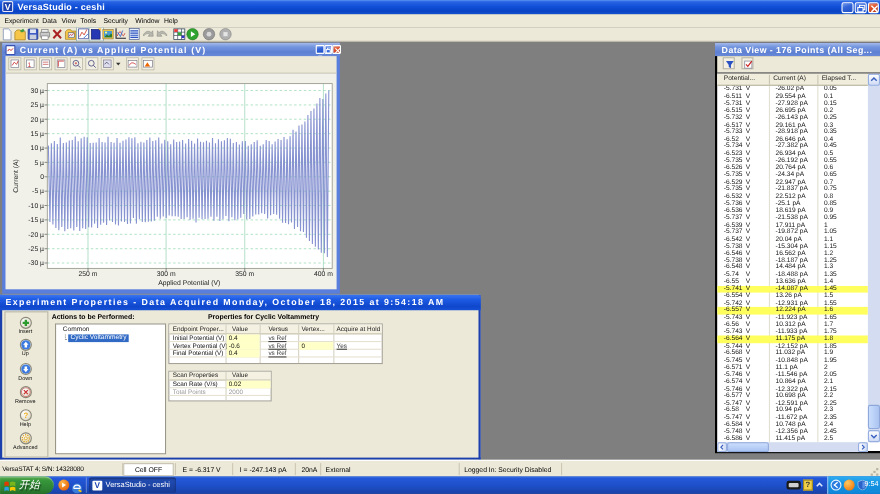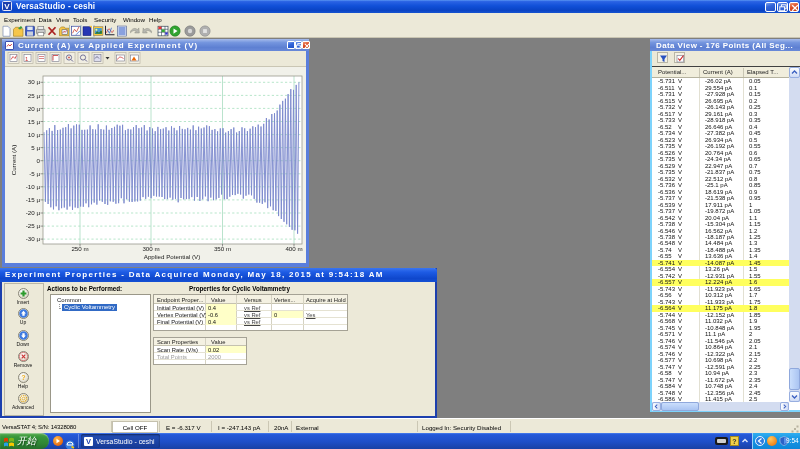--- a/index.html
+++ b/index.html
@@ -129,21 +129,21 @@
 
 <div class="abs" style="left:0;top:38px;width:800px;height:380px;background:#7f7f7f"></div>
 
 <div class="abs" style="left:2px;top:39px;width:307px;height:228px;background:#5a7edc">
   <div class="abs" style="left:0;top:0;width:307px;height:12px;background:linear-gradient(180deg,#a6bbec 0%,#7495de 30%,#5e80d2 70%,#6888d8 100%)">
     <div class="abs" style="left:3px;top:1.5px;width:9px;height:9px;background:#fff;border:1px solid #3a50b0;border-radius:1px">
         <svg width="7" height="7" style="position:absolute;left:0;top:0.5px" viewBox="0 0 7 7">
           <path d="M1 4.5l1.5-2 1.5 1.5L5.8 2" stroke="#c33" stroke-width="0.9" fill="none"></path>
         </svg>
       </div>
-    <div class="abs" style="left:16px;top:2px;font-size:8px;font-weight:bold;color:#fff;letter-spacing:1px;white-space:nowrap">Current (A) vs Applied Experiment (V)</div>
+    <div class="abs" style="left:16px;top:2px;font-size:8px;font-weight:bold;color:#fff;letter-spacing:1px;white-space:nowrap">Current (A) vs Applied Potential (V)</div>
     <div class="ctbtn btn-blue" style="left:285px">
         <span class="glyph" style="left:1.5px;top:2.5px;font-size:6px">_</span>
       </div>
     <div class="ctbtn btn-blue" style="left:292.5px">
         <svg width="6" height="6" style="position:absolute;left:0.5px;top:0.5px" viewBox="0 0 8 8">
           <rect x="2.4" y="0.8" width="4.8" height="4" fill="none" stroke="#fff" stroke-width="1.2"></rect>
           <rect x="0.8" y="2.8" width="4.8" height="4" fill="#3465d8" stroke="#fff" stroke-width="1.2"></rect>
         </svg>
       </div>
     <div class="ctbtn btn-red" style="left:300px">
@@ -264,21 +264,21 @@
           <line x1="217.5" y1="177" x2="217.5" y2="179.5" stroke="#555" stroke-width="0.6"></line>
           <text x="289" y="183.5" text-anchor="middle">400 m</text>
           <line x1="289" y1="177" x2="289" y2="179.5" stroke="#555" stroke-width="0.6"></line>
 <text x="167" y="192" text-anchor="middle">Applied Potential (V)</text>
 <text x="11" y="93" text-anchor="middle" transform="rotate(-90 11 93)">Current (A)</text>
         </g>
 </svg>
     </div>
 </div>
 
-<div class="abs" style="left:650px;top:39px;width:150px;height:373px;background:#7dd3fc">
+<div class="abs" style="left:650px;top:39px;width:150px;height:373px;background:#000000">
   <div class="abs" style="left:0;top:0;width:150px;height:11.5px;background:linear-gradient(180deg,#a6bbec 0%,#7495de 30%,#5e80d2 70%,#6888d8 100%)">
     <div class="abs" style="left:6px;top:2px;font-size:8px;font-weight:bold;color:#fff;white-space:nowrap;letter-spacing:0.4px">Data View - 176 Points (All Seg...</div>
   </div>
   <div class="abs" style="left:2px;top:11.5px;width:148px;height:15.5px;background:#ece9d8">
     <div class="abs" style="left:5px;top:1.5px;width:11px;height:11px;border:1px solid #b9b6a6;background:#f4f1e4">
         <svg width="9" height="9" style="position:absolute;left:0.5px;top:0.5px" viewBox="0 0 9 9">
           <path d="M1 1.5h7L5.5 5v3L3.5 7V5z" fill="#2a52c0"></path>
         </svg>
       </div>
     <div class="abs" style="left:22px;top:1.5px;width:11px;height:11px;border:1px solid #b9b6a6;background:#f4f1e4">
@@ -627,21 +627,21 @@
           <svg width="7" height="7" style="position:absolute;left:0;top:0" viewBox="0 0 9 9">
             <path d="M3.5 2L6 4.5L3.5 7" stroke="#3a5fc0" stroke-width="1.3" fill="none"></path>
           </svg>
         </div>
     </div>
   </div>
 </div>
 
 <div class="abs" style="left:0;top:268px;width:437px;height:150px;background:#ece9d8;border:2px solid #1c3fae;border-top:none">
   <div class="abs" style="left:-2px;top:-0.5px;width:437px;height:14px;background:linear-gradient(180deg,#3a75f0 0%,#1d5be4 30%,#0f47cc 75%,#1550d4 100%);border-radius:0 3px 0 0">
-    <div class="abs" style="left:5px;top:2.5px;font-size:8px;font-weight:bold;color:#fff;white-space:nowrap;letter-spacing:1.3px">Experiment Properties - Data Acquired Monday, May 18, 2015 at 9:54:18 AM</div>
+    <div class="abs" style="left:5px;top:2.5px;font-size:8px;font-weight:bold;color:#fff;white-space:nowrap;letter-spacing:1.3px">Experiment Properties - Data Acquired Monday, October 18, 2015 at 9:54:18 AM</div>
   </div>
 
   <div class="abs" style="left:2px;top:15px;width:40px;height:133px;background:#ece9d8;border:1px solid #b9b6a6">
       <div style="position:absolute;left:0px;top:4px;width:36px;text-align:center">
         <div style="margin:0 auto;width:11px;height:11px;border-radius:50%;background:radial-gradient(circle at 35% 30%,#fff,#e4e1d2 65%,#bcb9a8);border:1px solid #8a8778;position:relative">
           <svg width="9" height="9" viewBox="0 0 14 14" style="position:absolute;left:0;top:0">
             <path d="M7 2.5v9M2.5 7h9" stroke="#2d9b2d" stroke-width="3.4"></path>
           </svg>
         </div>
         <div style="font-size:5px;color:#111;margin-top:0.5px;line-height:5.5px">Insert</div>

